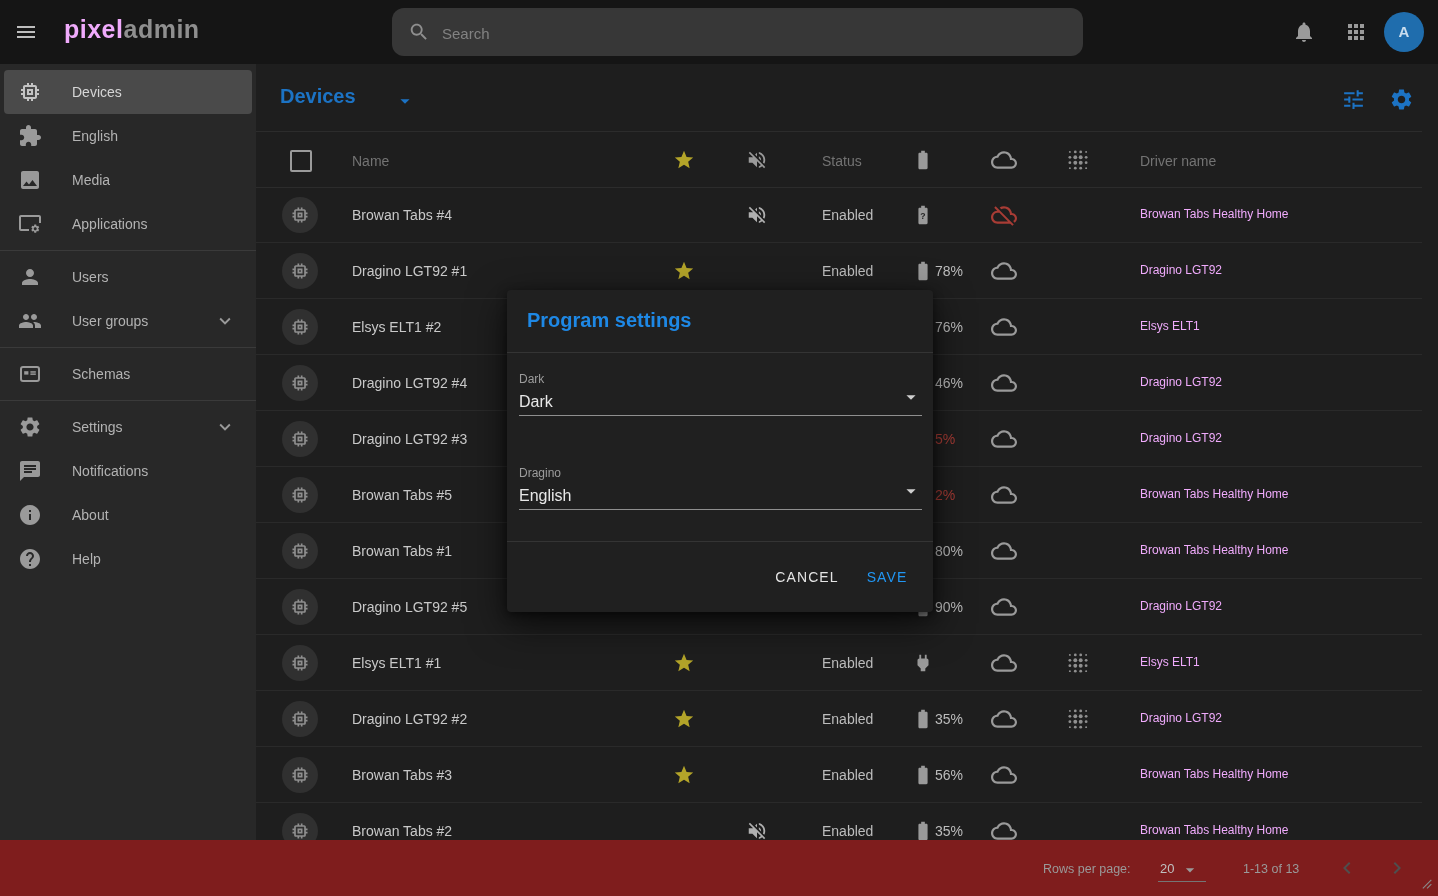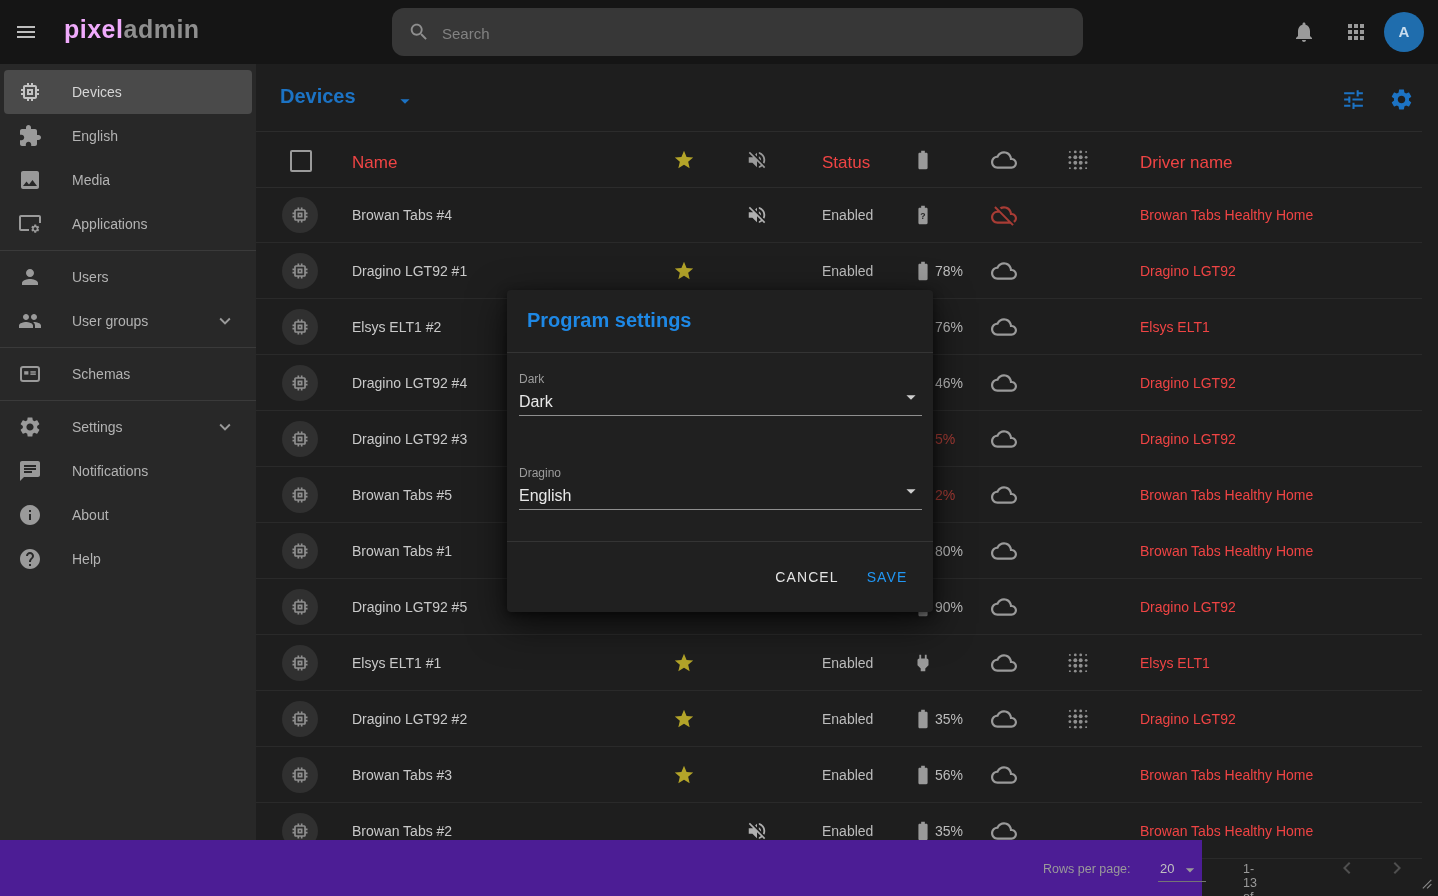--- a/index.html
+++ b/index.html
@@ -41,21 +41,21 @@
   .content-head{position:absolute;left:256px;top:64px;width:1182px;height:67px}
   .page-title{left:24px;top:21px;font-size:20px;font-weight:700;color:var(--accent-blue,#1c73c4);margin:0}
   #mi-title-caret{left:138px;top:26px;width:22px;height:22px;color:var(--accent-blue,#1c73c4)}
   #mi-tune{left:1085px;top:23px;width:25px;height:25px;color:var(--accent-blue,#1c73c4)}
   #mi-gear{left:1133px;top:23px;width:25px;height:25px;color:var(--accent-blue,#1c73c4)}
 
   
   .thead{position:absolute;left:256px;top:131px;width:1166px;height:55px;border-top:1px solid #2c2c2c;
      border-bottom:1px solid #2c2c2c;box-sizing:content-box}
   .cb{left:34px;top:18px;width:18px;height:18px;border:2px solid #9b9b9b;border-radius:2px}
-  .hdtxt{font-size:17px;font-weight:500;color:#ef4444;top:21px}
+  .hdtxt{font-size:14px;font-weight:500;color:#737373;top:21px}
   .hd-name{left:96px}.hd-status{left:566px}.hd-driver{left:884px}
   #hd-star{left:417px;top:17px;width:22px;height:22px;color:var(--star-yellow,#b3a429)}
   #hd-mute{left:490px;top:17px;width:22px;height:22px;color:#9a9a9a}
   #hd-batt{left:656px;top:16px;width:22px;height:24px;color:#9a9a9a}
   #hd-cloud{left:735px;top:15px;width:26px;height:26px;color:#9a9a9a}
   #hd-grain{left:809px;top:15px;width:26px;height:26px;color:#8f8f8f}
 
   #rows{position:absolute;left:256px;top:187px;width:1166px;z-index:1}
   .trow{position:relative;height:55px;border-bottom:1px solid #2a2a2a;cursor:pointer}
   .trow>*{position:absolute}
@@ -66,24 +66,24 @@
   .c-star{left:417px;top:17px;width:22px;height:22px;color:var(--star-yellow,#b3a429)}
   .c-mute{left:490px;top:17px;width:22px;height:22px;color:#b0b0b0}
   .c-status{left:566px;top:20px;font-size:14px;color:#bdbdbd}
   .c-batt{left:656px;top:16px;width:22px;height:24px;color:#9a9a9a}
   .c-batt.low{color:var(--error-red,#a83c35)}
   .c-pct{left:679px;top:20px;font-size:14px;color:#bdbdbd}
   .c-pct.low{color:var(--error-red,#a83c35)}
   .c-cloud{left:735px;top:15px;width:26px;height:26px;color:#9a9a9a}
   .c-cloud.offline{color:var(--error-red,#a83c35)}
   .c-grain{left:809px;top:15px;width:26px;height:26px;color:#8f8f8f}
-  .c-driver{left:884px;top:20px;font-size:14px;color:#ef4444}
+  .c-driver{left:884px;top:20px;font-size:12px;color:#f0abfc}
 
   
-  .bottombar{position:absolute;left:0;top:840px;width:1202px;height:56px;background:#4c1d95;z-index:40}
+  .bottombar{position:absolute;left:0;top:840px;width:1438px;height:56px;background:#7f1d1d;z-index:40}
   .pg-label{left:1043px;top:22px;font-size:12.5px;color:#9a9a9a}
   .rpp-val{left:1160px;top:21px;font-size:13px;color:#c0c0c0}
   #mi-rpp-caret{left:1180px;top:20px;width:20px;height:20px;color:#9a9a9a}
   .rpp-line{left:1158px;top:41px;width:48px;height:1px;background:#757575}
   .pg-range{left:1243px;top:22px;font-size:12.5px;color:#9a9a9a}
   #mi-pg-left{left:1335px;top:16px;width:24px;height:24px;color:#4f4f4f}
   #mi-pg-right{left:1385px;top:16px;width:24px;height:24px;color:#4f4f4f}
   .resize{left:1420px;top:877px;width:17px;height:17px;color:#8a8a8a;z-index:50}
 
   

